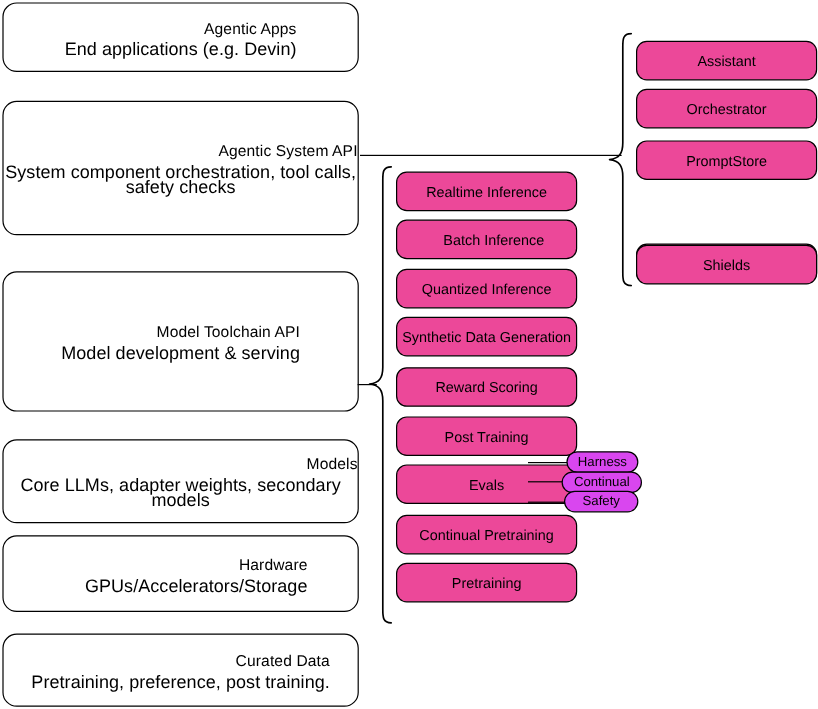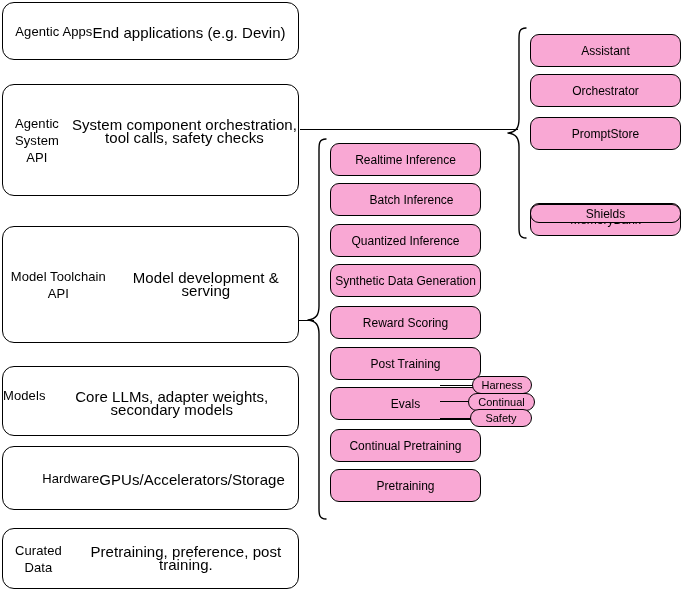--- a/index.html
+++ b/index.html
@@ -41,47 +41,47 @@
   .node .subtitle {
     font-size: 15px;
     line-height: 13px;
     margin-top: 3px;
     letter-spacing: 0.05px;
   }
 
   
   .layer .inner {
     display: flex;
-    flex-direction: row;
-    align-items: flex-start;
+    flex-direction: column;
+    align-items: flex-end;
   }
 
   
   .chip {
     position: absolute;
     box-sizing: border-box;
     border: 1.3px solid #000000;
     border-radius: 9px;
-    background: #f9a8d4;
+    background: #ec4899;
     display: flex;
     align-items: center;
     justify-content: center;
     font-size: 12px;
     line-height: 14px;
     color: #000000;
     text-align: left;
   }
 
   
   .pill {
     position: absolute;
     box-sizing: border-box;
     border: 1.3px solid #000000;
     border-radius: 9px;
-    background: #f9a8d4;
+    background: #d946ef;
     display: flex;
     align-items: center;
     justify-content: center;
     font-size: 11px;
     line-height: 12px;
     color: #000000;
     z-index: 5;
   }
 
   
@@ -209,17 +209,17 @@
   </div>
   <div class="chip" style="left:530px; top:74px; width:151px; height:33px;">
     <span>Orchestrator</span>
   </div>
   <div class="chip" style="left:530px; top:117px; width:151px; height:33px;">
     <span>PromptStore</span>
   </div>
   <div class="chip" style="left:530px; top:159px; width:151px; height:33px;margin-top:44px;">
     <span>MemoryBank</span>
   </div>
-  <div class="chip" style="left:530px; top:204px; width:151px; height:19px;">
+  <div class="chip" style="left:530px; top:204px; width:151px; height:33px;">
     <span>Shields</span>
   </div>
 
 </div>
 
 </body></html>

